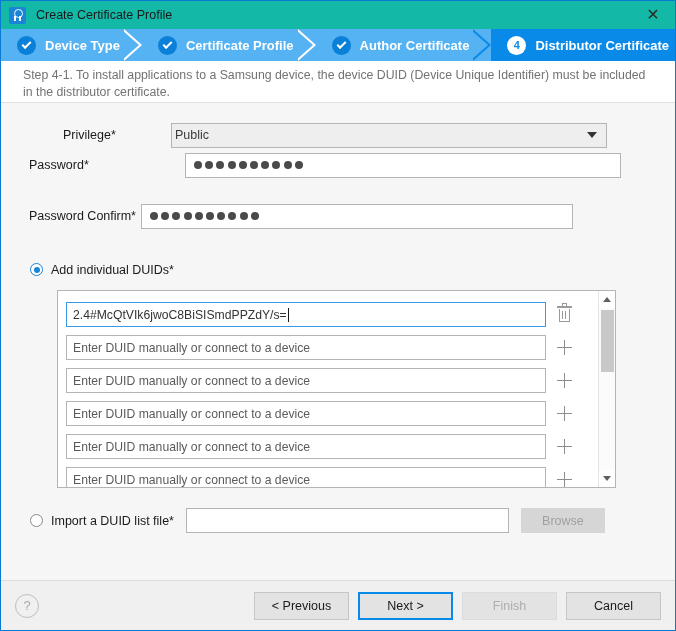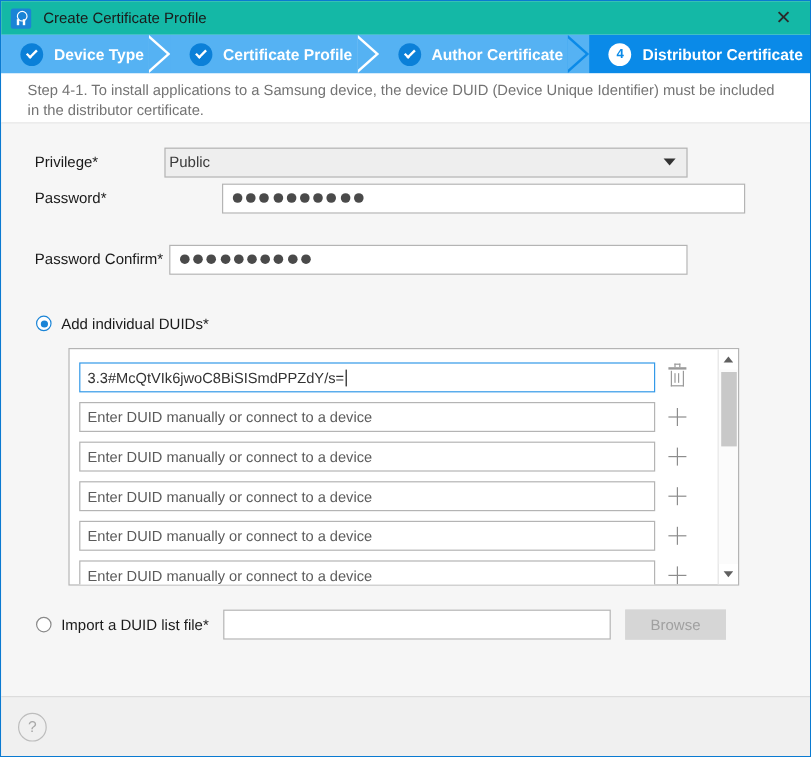--- a/index.html
+++ b/index.html
@@ -465,21 +465,21 @@
     </div>
   </div>
 
   <div class="descbar">
     <div class="desc-text">Step 4-1. To install applications to a Samsung device, the device DUID (Device Unique Identifier) must be included in the distributor certificate.</div>
   </div>
 
   <div class="body">
 
     <div class="field-row" style="left:28px; top:20px;">
-      <div class="field-label" style="width:108px;">Privilege*</div>
+      <div class="field-label" style="width:108px;margin-left:34px;">Privilege*</div>
       <div class="select-box">
         <span>Public</span>
         <span class="select-arrow"></span>
       </div>
     </div>
 
     <div class="field-row" style="left:28px; top:50px;gap:48px;">
       <div class="field-label" style="width:108px;">Password*</div>
       <div class="text-input" style="width:436px;">
         <div class="dots">
@@ -519,21 +519,21 @@
       <span class="radio checked"></span>
       <span class="radio-label">Add individual DUIDs*</span>
     </div>
   </div>
 
   <div class="duid-panel">
     <div class="duid-rows">
 
       <div class="duid-row">
         <div class="duid-input focused">
-          <span>3.3#McQtVIk6jwoC8BiSISmdPPZdY/s=</span>
+          <span>2.4#McQtVIk6jwoC8BiSISmdPPZdY/s=</span>
             <span class="caret"></span>
         </div>
         <div class="row-action">
           <span class="trash">
             <span class="knob"></span>
               <span class="lid"></span>
               <span class="can"></span>
           </span>
         </div>
       </div>
@@ -590,15 +590,21 @@
 
   <div class="field-row" style="left:29px; top:507px;">
     <span class="radio"></span>
     <span class="radio-label">Import a DUID list file*</span>
     <span class="import-input"></span>
     <span class="browse-btn">Browse</span>
   </div>
 
   <div class="footer">
     <div class="help-icon">?</div>
+    <div class="footer-btns">
+      <div class="btn">&lt; Previous</div>
+      <div class="btn focused">Next &gt;</div>
+      <div class="btn disabled">Finish</div>
+      <div class="btn">Cancel</div>
+    </div>
   </div>
 
 </div>
 
 </body></html>

